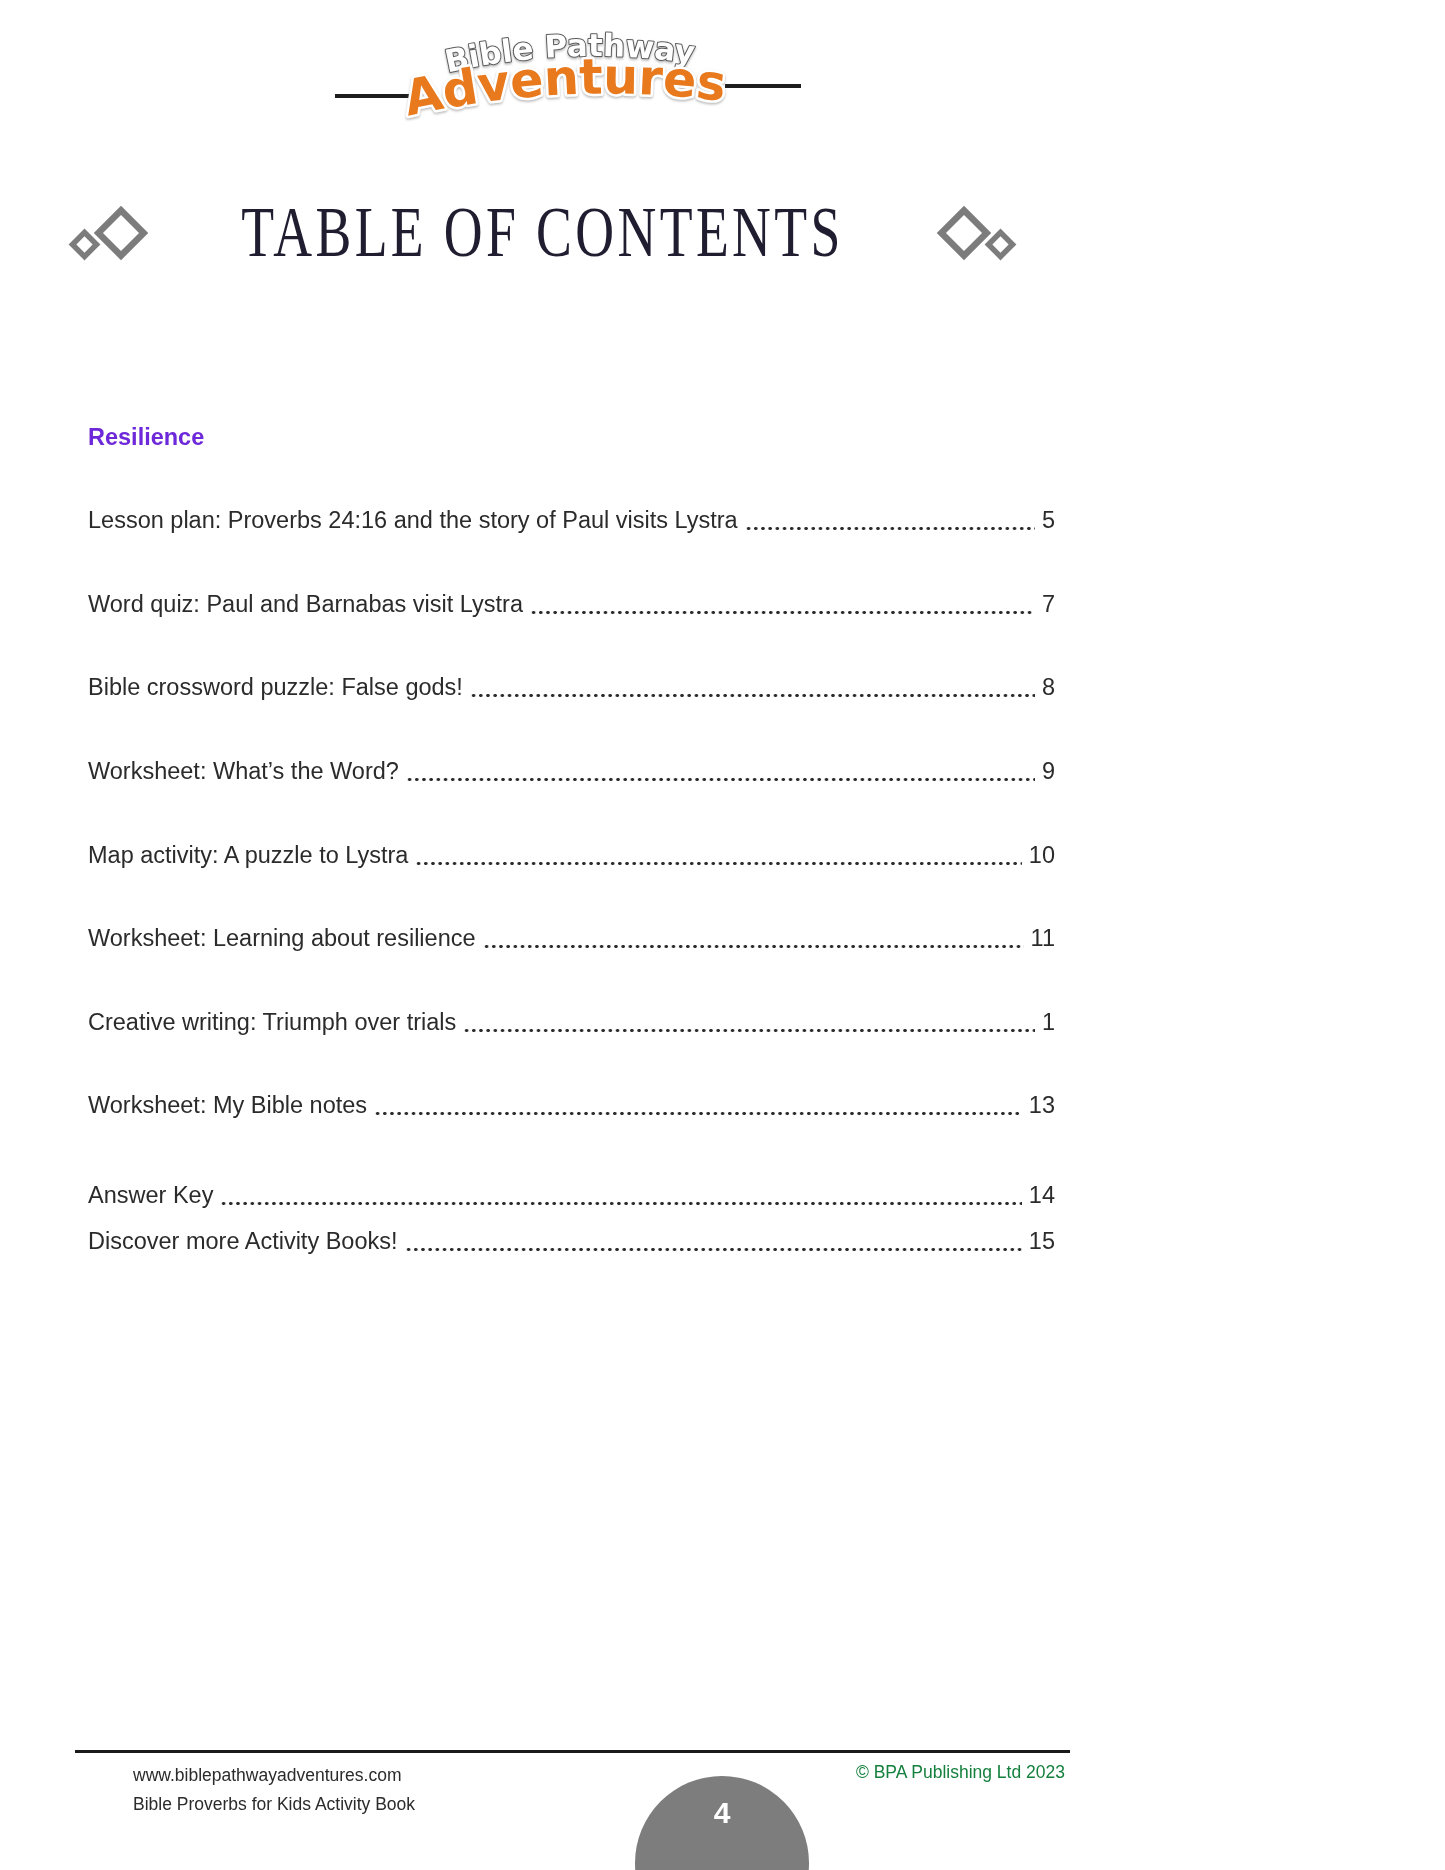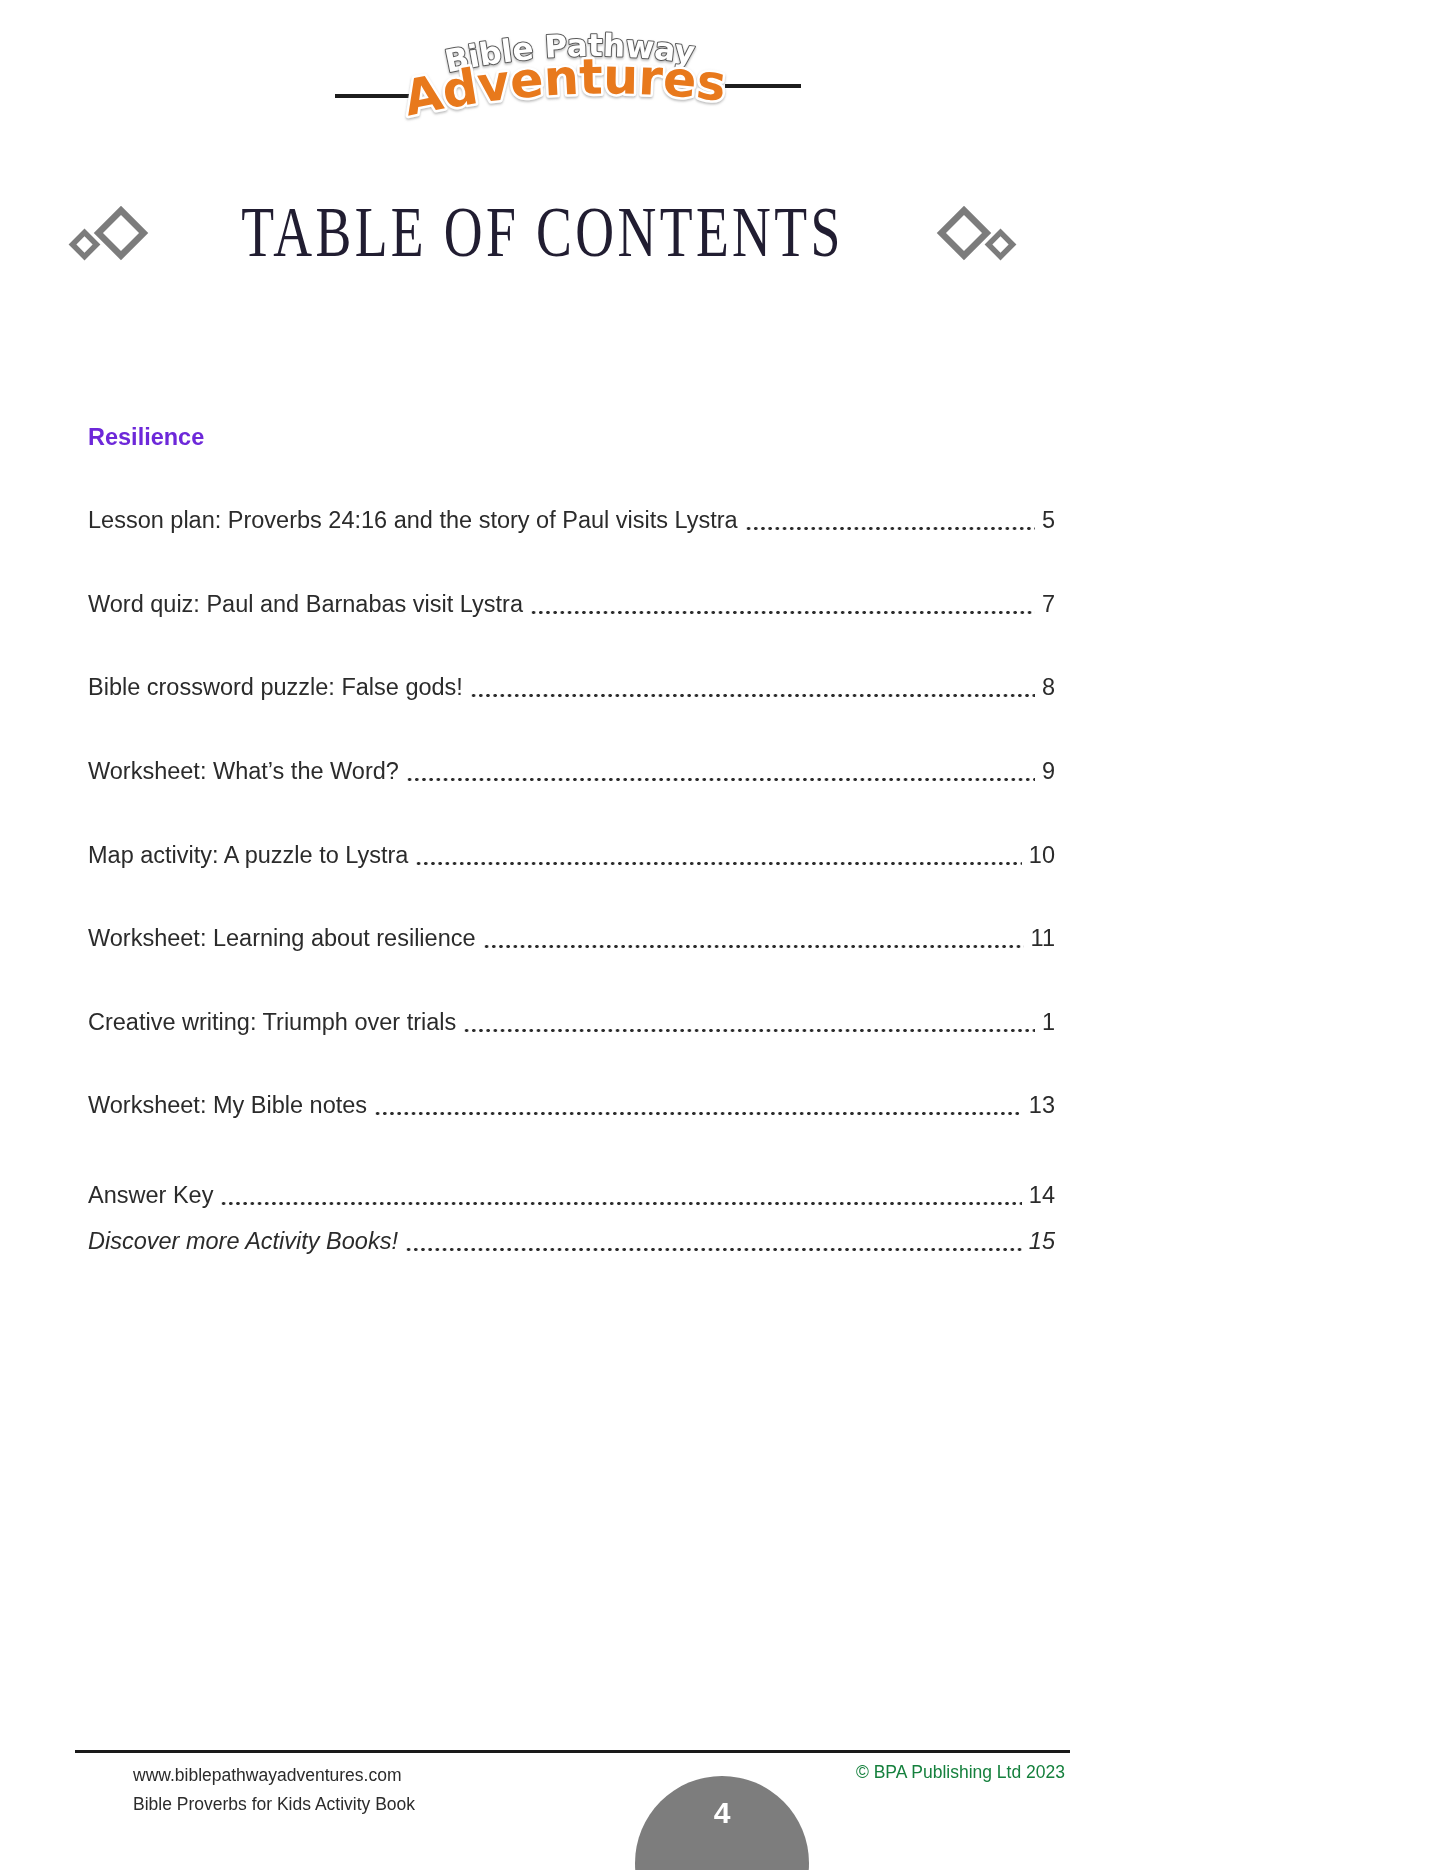--- a/index.html
+++ b/index.html
@@ -76,21 +76,21 @@
     flex: 1;
     align-self: stretch;
     margin: 0 7px 0 7px;
     background-image: radial-gradient(circle, #2b2b2b 1.6px, transparent 1.9px);
     background-size: 7.2px 3.4px;
     background-position: 0 calc(100% - 8px);
     background-repeat: repeat-x;
   }
   .toc-row .pagenum { flex: none; text-align: right; }
   .toc-row.answer-key { margin-top: 54px; }
-  .toc-row.discover { margin-top: 10px; font-style: italic; }
+  .toc-row.discover { margin-top: 10px; }
 
   
   .footer-rule {
     position: absolute;
     top: 1750px;
     left: 75px;
     right: 75px;
     border-top: 3px solid #1a1a1a;
   }
   .footer-left {

